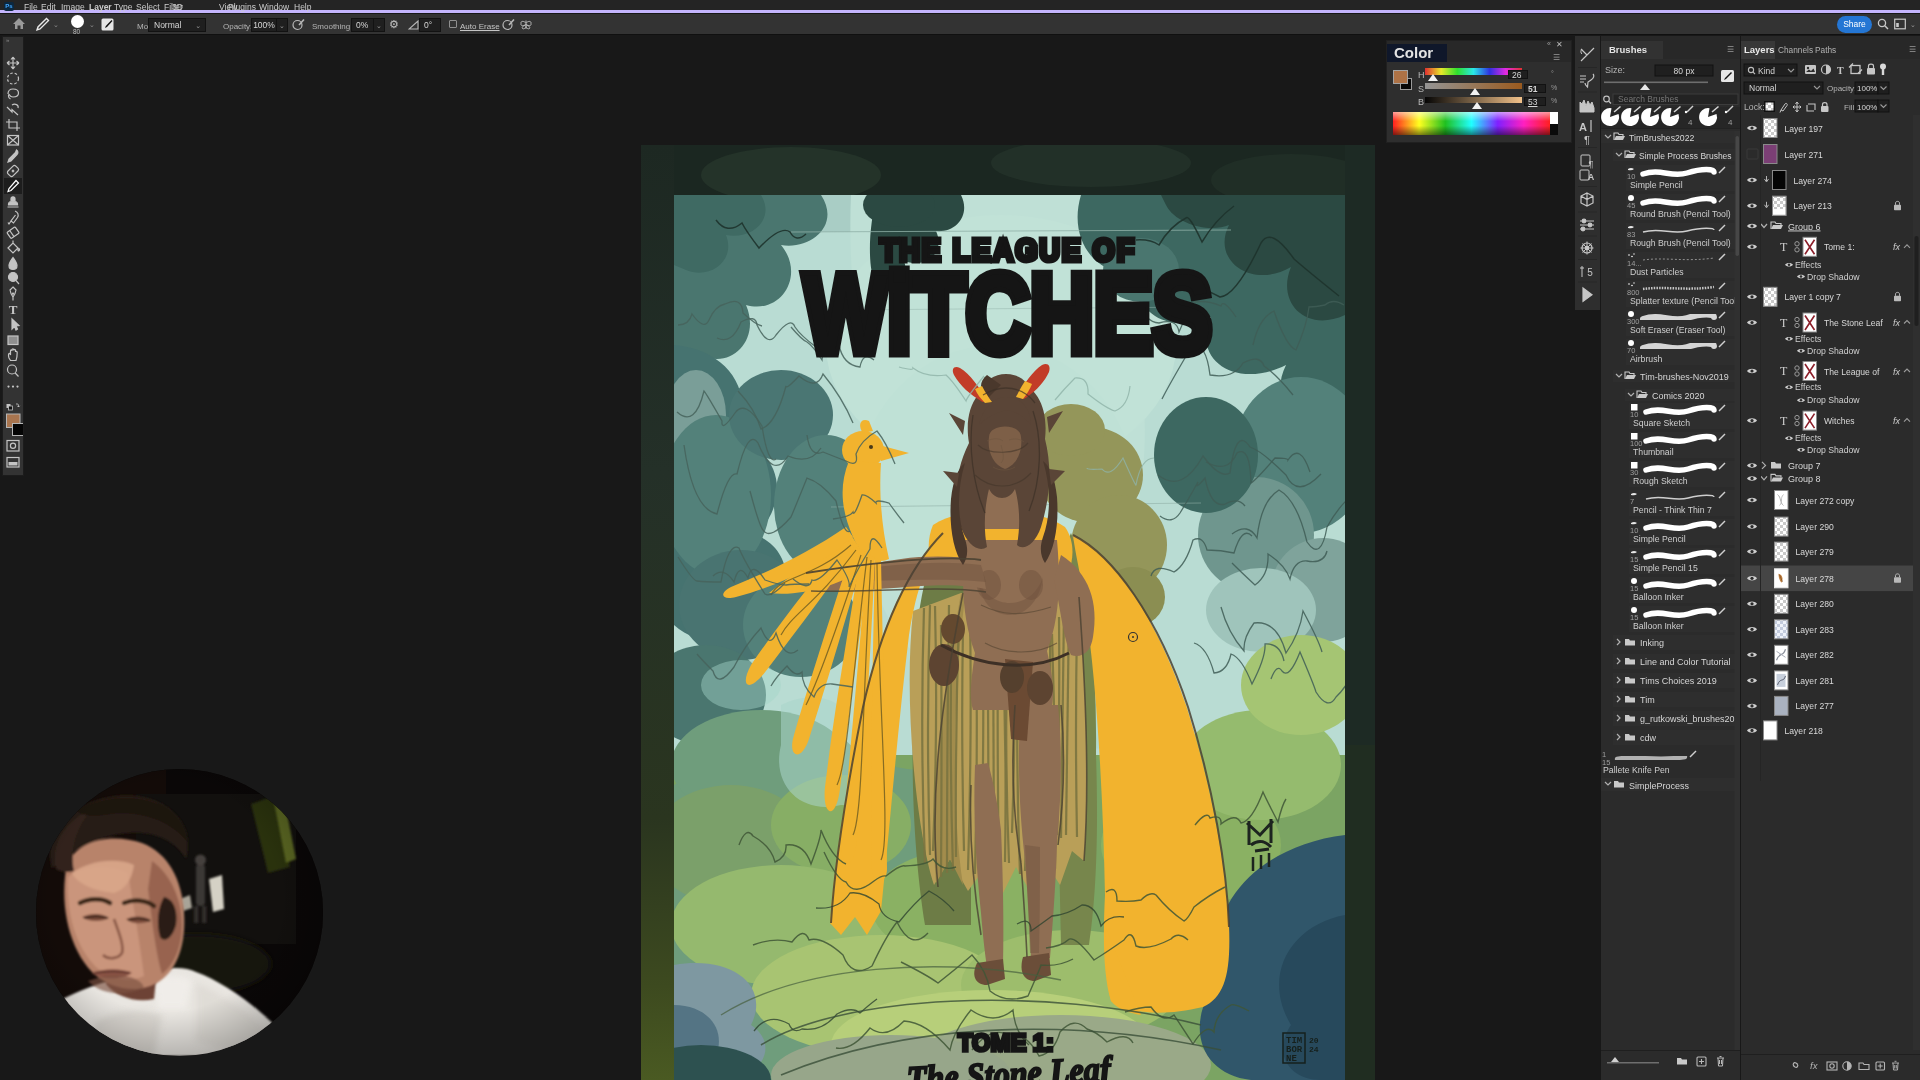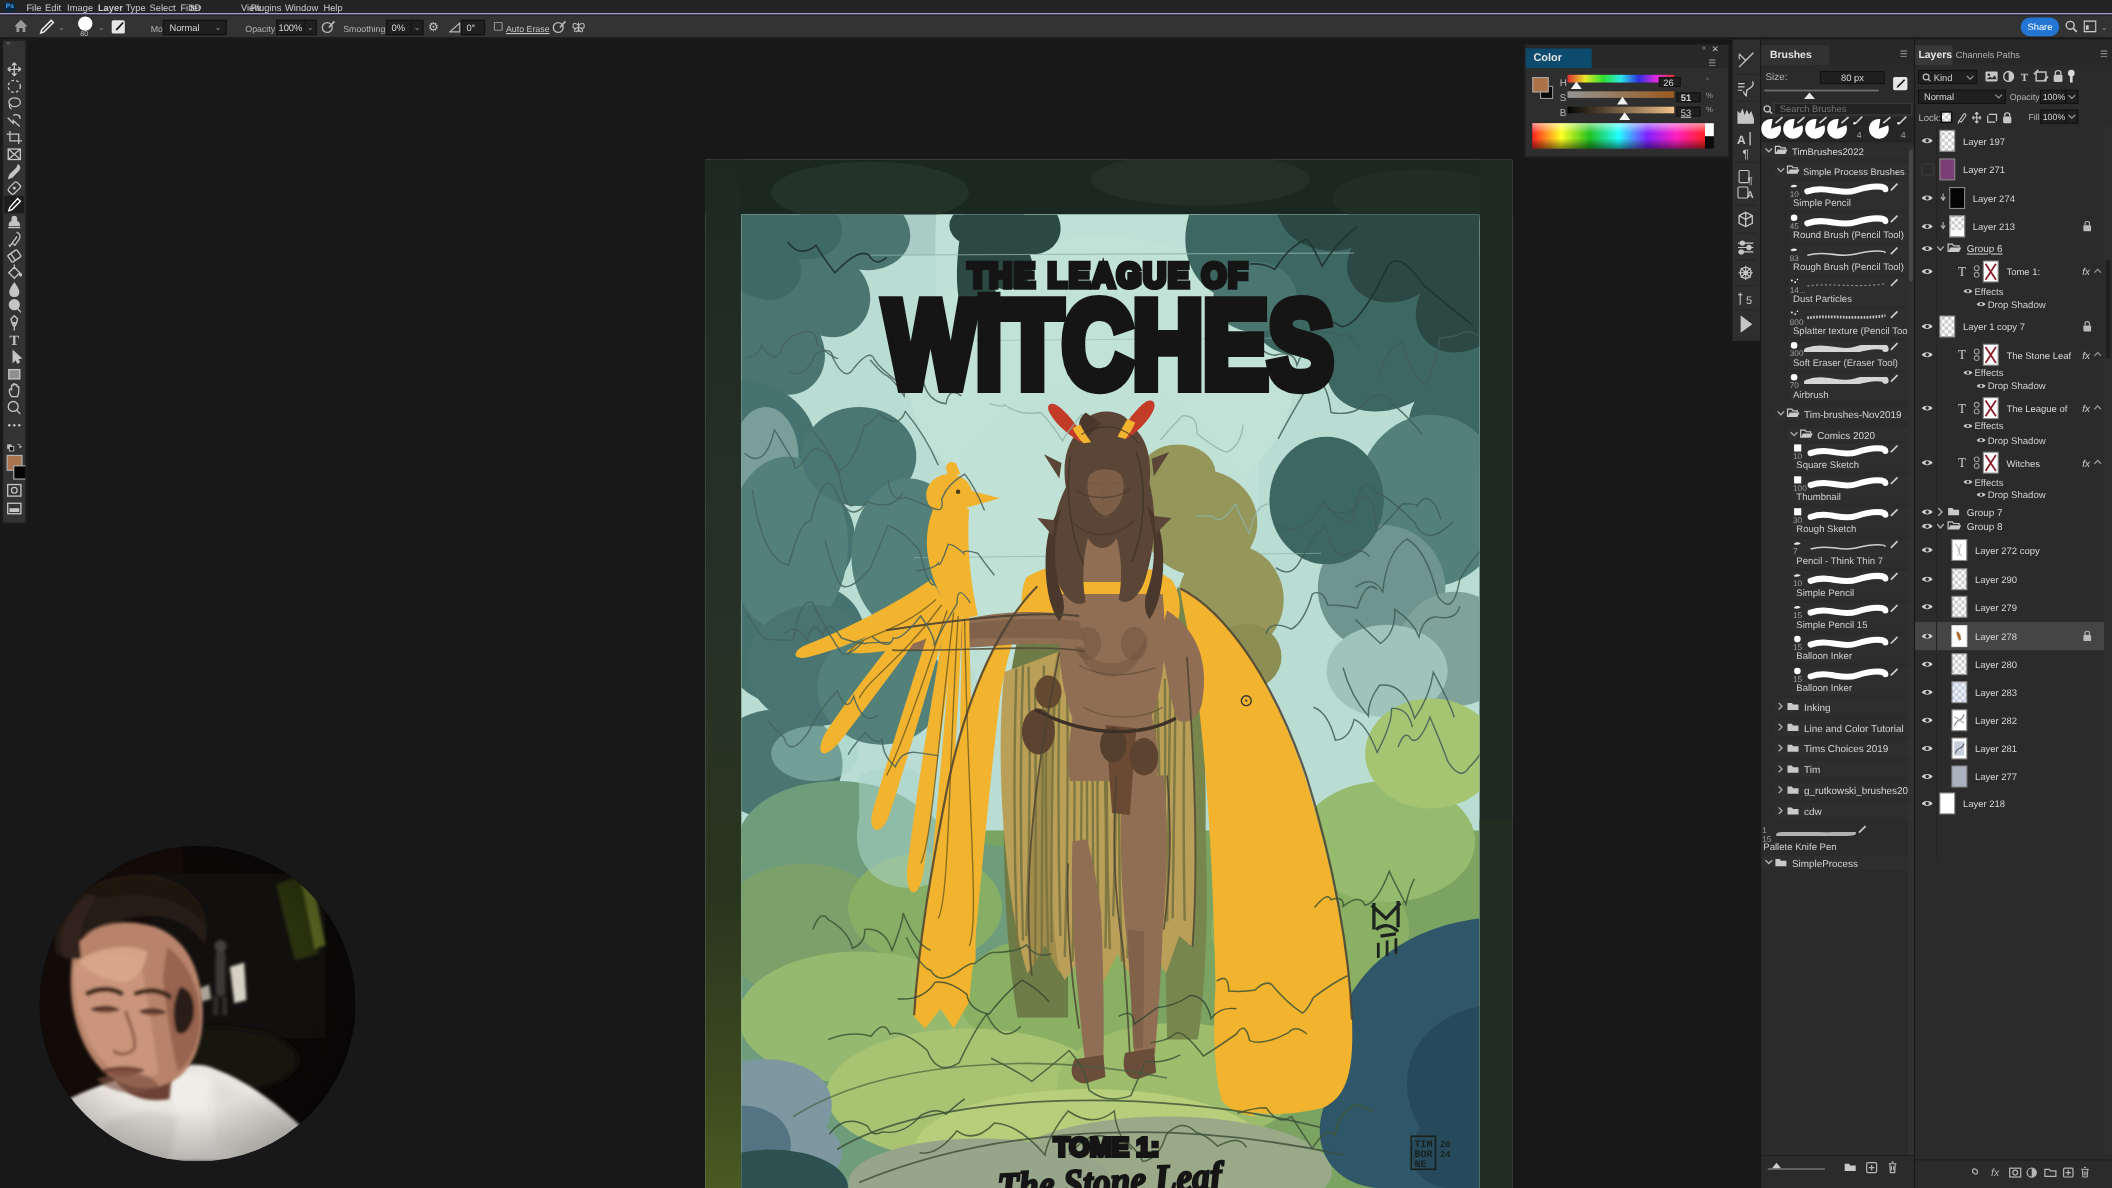--- a/index.html
+++ b/index.html
@@ -7,21 +7,21 @@
     font-family:"Liberation Sans", sans-serif; }
   .abs { position:absolute; }
   #stage { position:relative; width:1920px; height:1080px; }
   .txt { color:#cccccc; font-size:8.5px; white-space:nowrap; }
   .box { background:#1f1f1f; border:1px solid #121212; color:#d6d6d6; font-size:8.5px; }
 </style>
 </head>
 <body>
 <div id="stage">
 
-  <div class="abs" style="left:0;top:0;width:1920px;height:13px;background:#242424;border-bottom:1px solid #c4b5fd;">
+  <div class="abs" style="left:0;top:0;width:1920px;height:13px;background:#242424;border-bottom:3px solid #c4b5fd;">
     <div class="abs" style="left:4px;top:2px;width:10px;height:9px;background:#0b2840;border-radius:2px;color:#43a7ff;font-size:6px;font-weight:bold;text-align:center;line-height:9px;">Ps</div>
     <span class="abs txt" style="left:24px;top:2px;">File</span>
     <span class="abs txt" style="left:41px;top:2px;">Edit</span>
     <span class="abs txt" style="left:61px;top:2px;">Image</span>
     <span class="abs txt" style="left:89px;top:2px;font-weight:bold;">Layer</span>
     <span class="abs txt" style="left:114px;top:2px;">Type</span>
     <span class="abs txt" style="left:136px;top:2px;">Select</span>
     <span class="abs txt" style="left:164px;top:2px;">Filter</span>
     <span class="abs txt" style="left:172px;top:2px;text-align:center;">3D</span>
     <span class="abs txt" style="left:219px;top:2px;">View</span>
@@ -420,21 +420,21 @@
             <text x="368" y="941" font-size="36" text-anchor="middle" textLength="204" lengthAdjust="spacingAndGlyphs" stroke-width="2" paint-order="stroke" font-style="italic" transform="rotate(-3 368 935)" font-family="Liberation Serif">The Stone Leaf</text>
           </g>
           <circle cx="492" cy="492" r="4.5" fill="none" stroke="#333333" stroke-width="1.2"></circle>
           <circle cx="492" cy="492" r="1" fill="#333333"></circle>
         </g>
       </svg>
     </div>
 
   <div class="abs" id="colorpanel" style="left:1386px;top:40px;width:186px;height:103px;background:#2e2e2e;border:1px solid #202020;">
     <div class="abs" style="left:0;top:0;width:184px;height:21px;background:#282828;"></div>
-    <div class="abs" style="left:0;top:3px;width:60px;height:18px;background:#0c4a6e;color:#e3e3e3;font-size:10px;font-weight:bold;line-height:18px;padding-left:7px;">Color</div>
+    <div class="abs" style="left:0;top:3px;width:60px;height:18px;background:#0f172a;color:#e3e3e3;font-size:15px;font-weight:bold;line-height:18px;padding-left:7px;">Color</div>
     <span class="abs" style="left:160px;top:-1px;color:#9a9a9a;font-size:7px;">«</span>
     <span class="abs" style="left:169px;top:-1px;color:#bdbdbd;font-size:8px;">✕</span>
     <span class="abs" style="left:166px;top:12px;color:#9a9a9a;font-size:8px;">☰</span>
 
     <div class="abs" style="left:13px;top:37px;width:12px;height:12px;background:#060606;border:1px solid #9a9a9a;"></div>
     <div class="abs" style="left:6px;top:29px;width:15px;height:14px;background:#ad7246;border:1px solid #a3a3a3;"></div>
 
     <span class="abs" style="left:31px;top:29px;color:#b9b9b9;font-size:9px;">H</span>
     <div class="abs" style="left:38px;top:27px;width:97px;height:7px;background:linear-gradient(to right,#e03030,#e8e82a,#2ee02e,#2ae8e8,#3030e0,#e22ae2,#e03030);"></div>
     <svg class="abs" style="left:40px;top:33px;" width="12" height="8">

